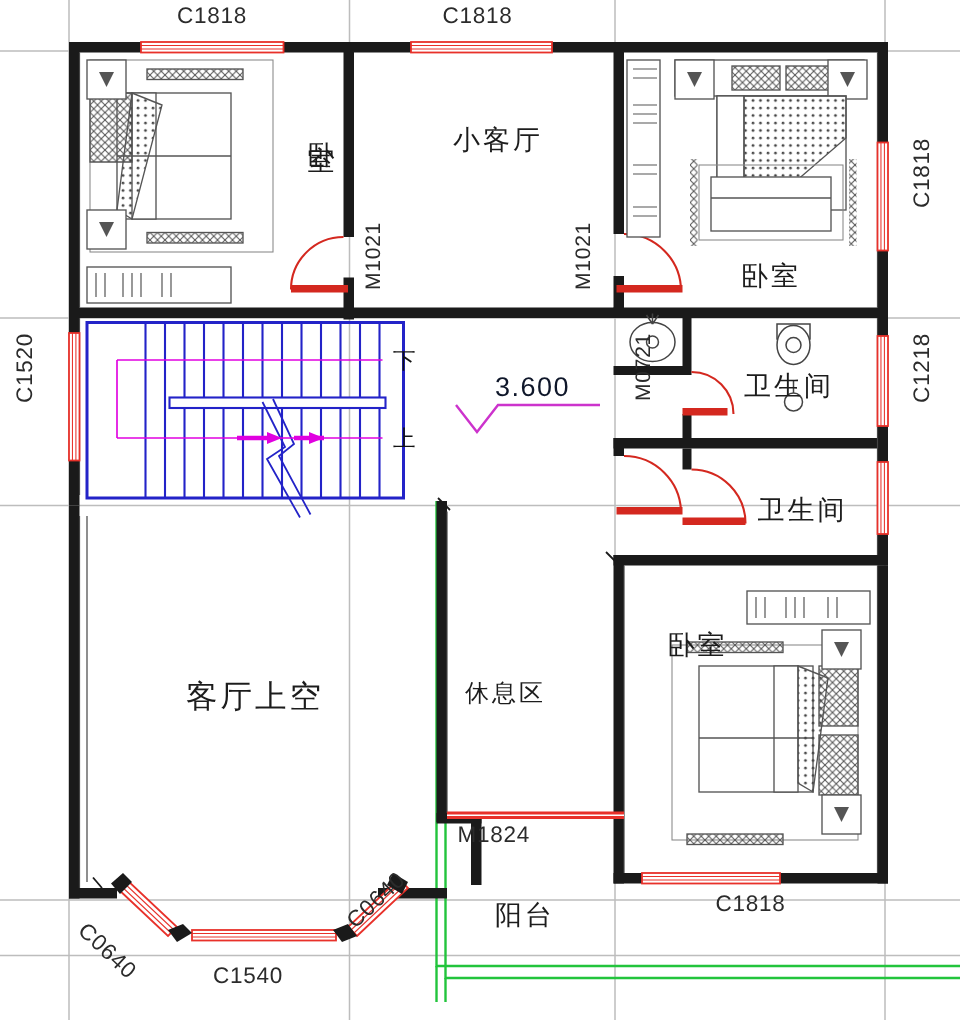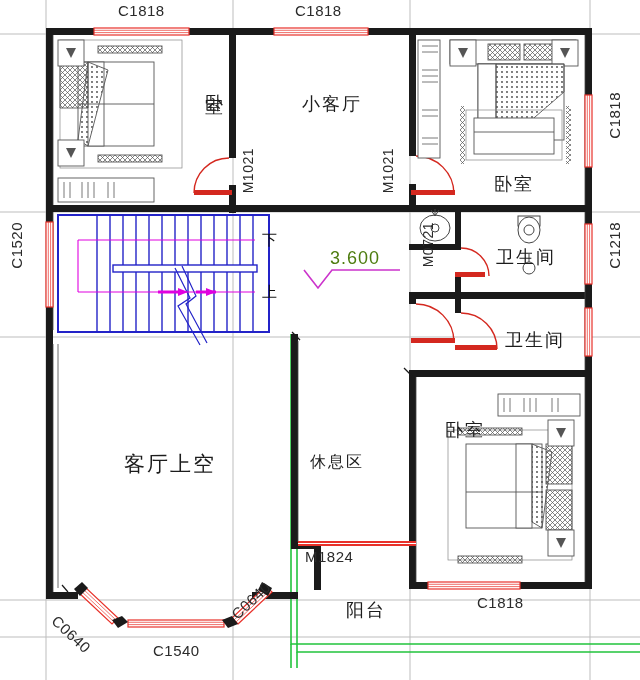--- a/index.html
+++ b/index.html
@@ -10,21 +10,21 @@
   }
   #plan{position:absolute;left:0;top:0;width:640px;height:680px;}
   .lbl{position:absolute;white-space:nowrap;color:#2b2b2b;
        font-family:"Liberation Sans","DejaVu Sans",sans-serif;}
   .win-lbl{font-size:15px;letter-spacing:.5px;}
   .room-lbl{font-size:18px;letter-spacing:2px;color:#1c1c1c;}
   .room-lbl-v{font-size:18px;letter-spacing:2px;color:#1c1c1c;
               writing-mode:vertical-rl;text-orientation:upright;}
   .door-lbl{font-size:14px;letter-spacing:.5px;}
   .vert{writing-mode:vertical-rl;transform:rotate(180deg);}
-  .elev{font-size:18px;color:#4d7c0f;letter-spacing:1px;}
+  .elev{font-size:18px;color:#0f172a;letter-spacing:1px;}
   .stair-dir{font-size:15px;color:#111;}
 </style>
 </head>
 <body>
 
 <svg id="plan" viewBox="0 0 640 680">
   <defs>
     <pattern id="pillowHatch" width="5" height="5" patternUnits="userSpaceOnUse">
       <path d="M0,0 L5,5 M5,0 L0,5" stroke="#555" stroke-width="0.7"></path>
     </pattern>
@@ -364,37 +364,37 @@
   <g stroke="#1a1a1a" stroke-width="1.2" fill="none">
     <path d="M62,585 L68,592"></path>
     <path d="M412,376 L404,368"></path>
     <path d="M300,340 L292,332"></path>
   </g>
 </svg>
 
 <div id="labels">
 
   <div class="lbl room-lbl-v" style="left:202px;top:80px;">卧室</div>
-  <div class="lbl room-lbl" style="left:302px;top:92px;text-align:center;">小客厅</div>
+  <div class="lbl room-lbl" style="left:302px;top:81px;text-align:center;">小客厅</div>
   <div class="lbl room-lbl" style="left:494px;top:172px;">卧室</div>
   <div class="lbl room-lbl" style="left:496px;top:245px;">卫生间</div>
   <div class="lbl room-lbl" style="left:505px;top:328px;">卫生间</div>
   <div class="lbl room-lbl" style="left:445px;top:418px;">卧室</div>
   <div class="lbl room-lbl" style="left:124px;top:450px;font-size:21px;font-family:Liberation Mono, monospace;">客厅上空</div>
   <div class="lbl room-lbl" style="left:310px;top:452px;font-size:16px;">休息区</div>
-  <div class="lbl room-lbl" style="left:330px;top:598px;margin-left:16px;">阳台</div>
+  <div class="lbl room-lbl" style="left:330px;top:598px;">阳台</div>
 
   <div class="lbl win-lbl" style="left:118px;top:2px;">C1818</div>
   <div class="lbl win-lbl" style="left:295px;top:2px;">C1818</div>
   <div class="lbl win-lbl vert" style="left:606px;top:92px;">C1818</div>
   <div class="lbl win-lbl vert" style="left:606px;top:222px;">C1218</div>
   <div class="lbl win-lbl vert" style="left:8px;top:222px;">C1520</div>
   <div class="lbl win-lbl" style="left:477px;top:594px;">C1818</div>
   <div class="lbl win-lbl" style="left:60px;top:612px;transform:rotate(43deg);transform-origin:0 0;">C0640</div>
-  <div class="lbl win-lbl" style="left:142px;top:642px;margin-left:11px;">C1540</div>
+  <div class="lbl win-lbl" style="left:142px;top:642px;">C1540</div>
   <div class="lbl win-lbl" style="left:228px;top:610px;transform:rotate(-43deg);transform-origin:0 0;">C0640</div>
 
   <div class="lbl door-lbl vert" style="left:240px;top:148px;">M1021</div>
   <div class="lbl door-lbl vert" style="left:380px;top:148px;">M1021</div>
   <div class="lbl door-lbl vert" style="left:420px;top:222px;">M0721</div>
   <div class="lbl door-lbl" style="left:305px;top:548px;font-size:15px;">M1824</div>
 
   <div class="lbl stair-dir" style="left:262px;top:231px;">下</div>
   <div class="lbl stair-dir" style="left:262px;top:283px;">上</div>
 

